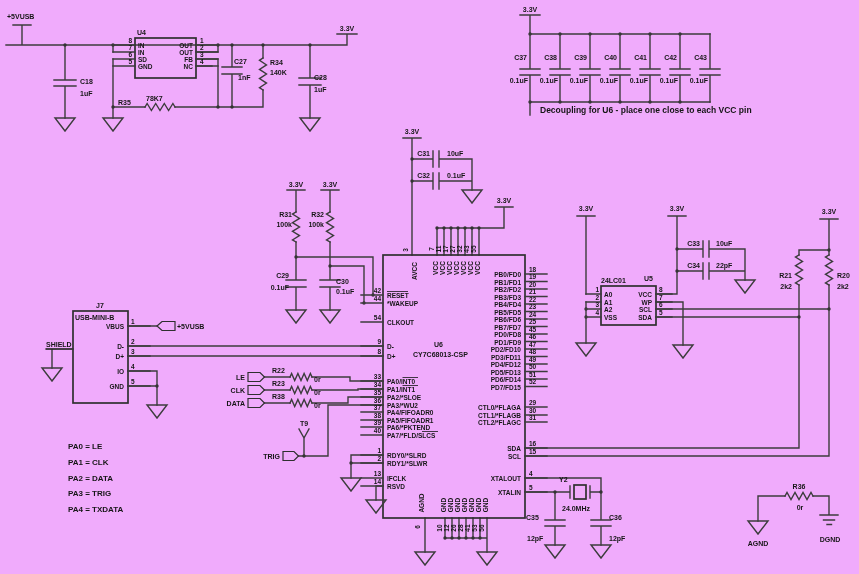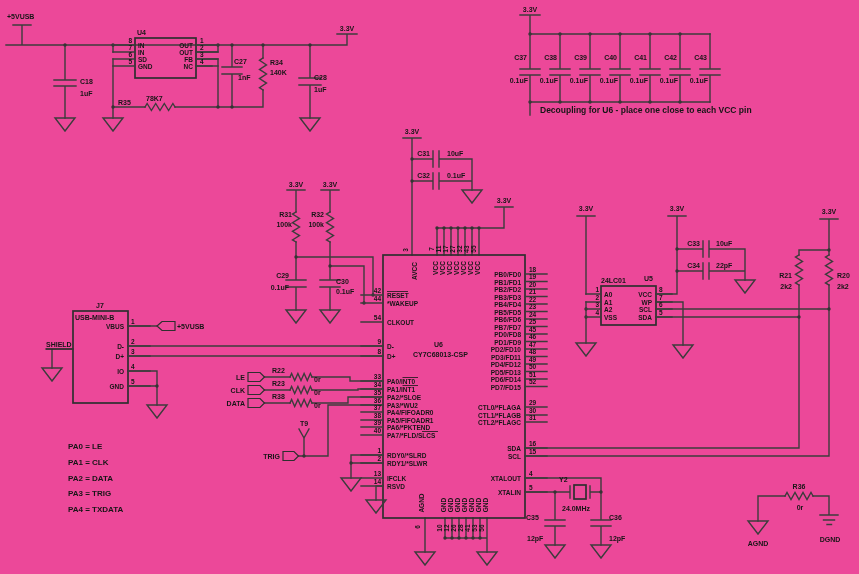--- a/index.html
+++ b/index.html
@@ -1,16 +1,16 @@
 <!DOCTYPE html>
 <html><head>
 <meta charset="utf-8">
 <style>
   html,body{margin:0;padding:0;background:#e9e9e9;}
-  .stage{width:859px;height:574px;background:#ec4899;position:relative;overflow:hidden;}
+  .stage{width:859px;height:574px;background:#f0abfc;position:relative;overflow:hidden;}
   svg{display:block;}
   svg text{fill:#161616;}
   .t7 {font:bold 7px "Liberation Sans", sans-serif;}
   .t65{font:bold 6.5px "Liberation Sans", sans-serif;}
   .t8 {font:bold 8px "Liberation Sans", sans-serif;}
   .t85{font:bold 8.5px "Liberation Sans", sans-serif;}
   .wire{stroke:#3c3c3c;stroke-width:1.4;fill:none;stroke-linecap:square;}
   .sym {stroke:#3c3c3c;stroke-width:1.4;fill:none;stroke-linecap:square;}
   .box {stroke:#2f2f2f;stroke-width:1.7;fill:none;}
   .tag {stroke:#2f2f2f;stroke-width:1.2;fill:none;}

